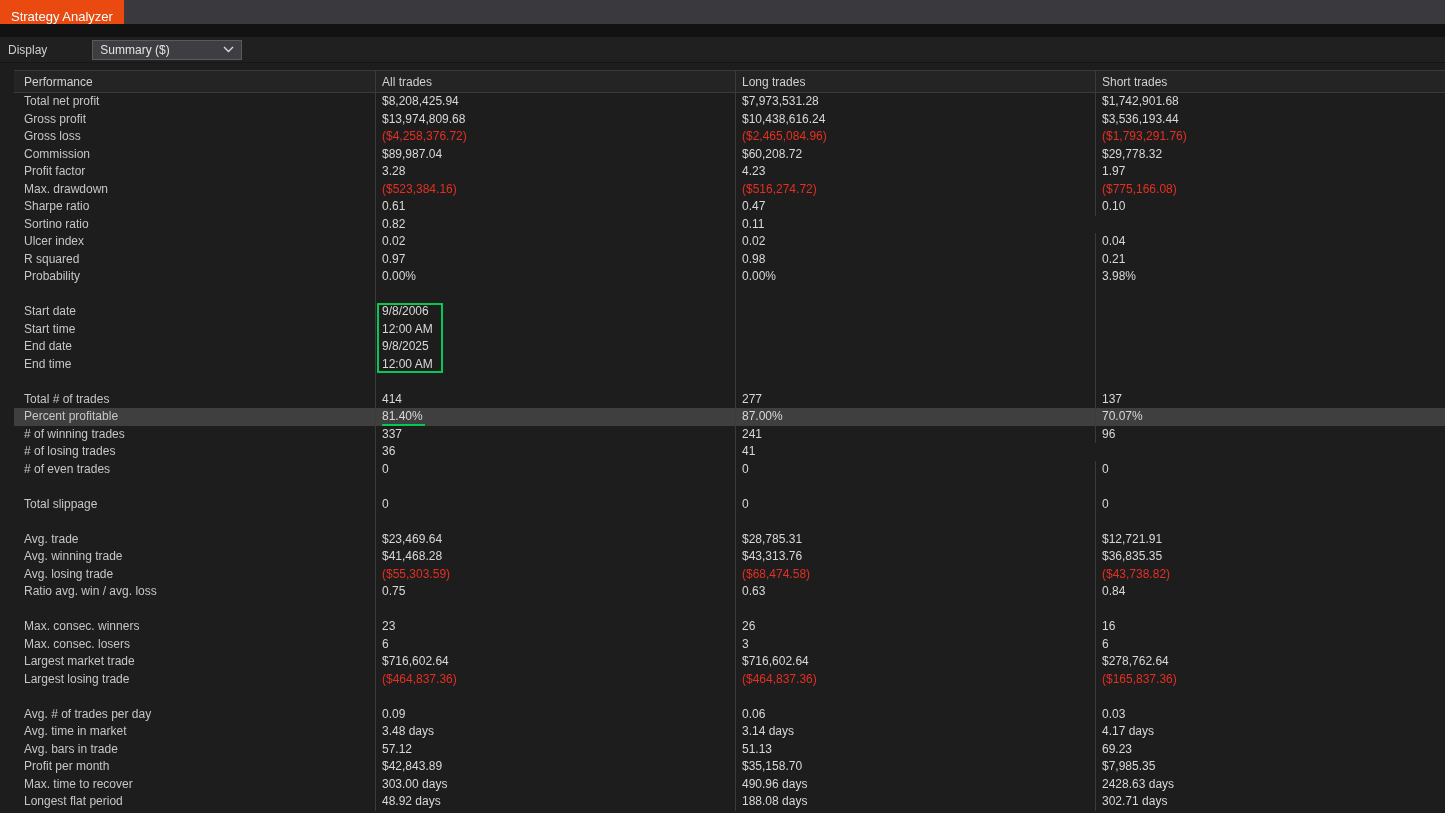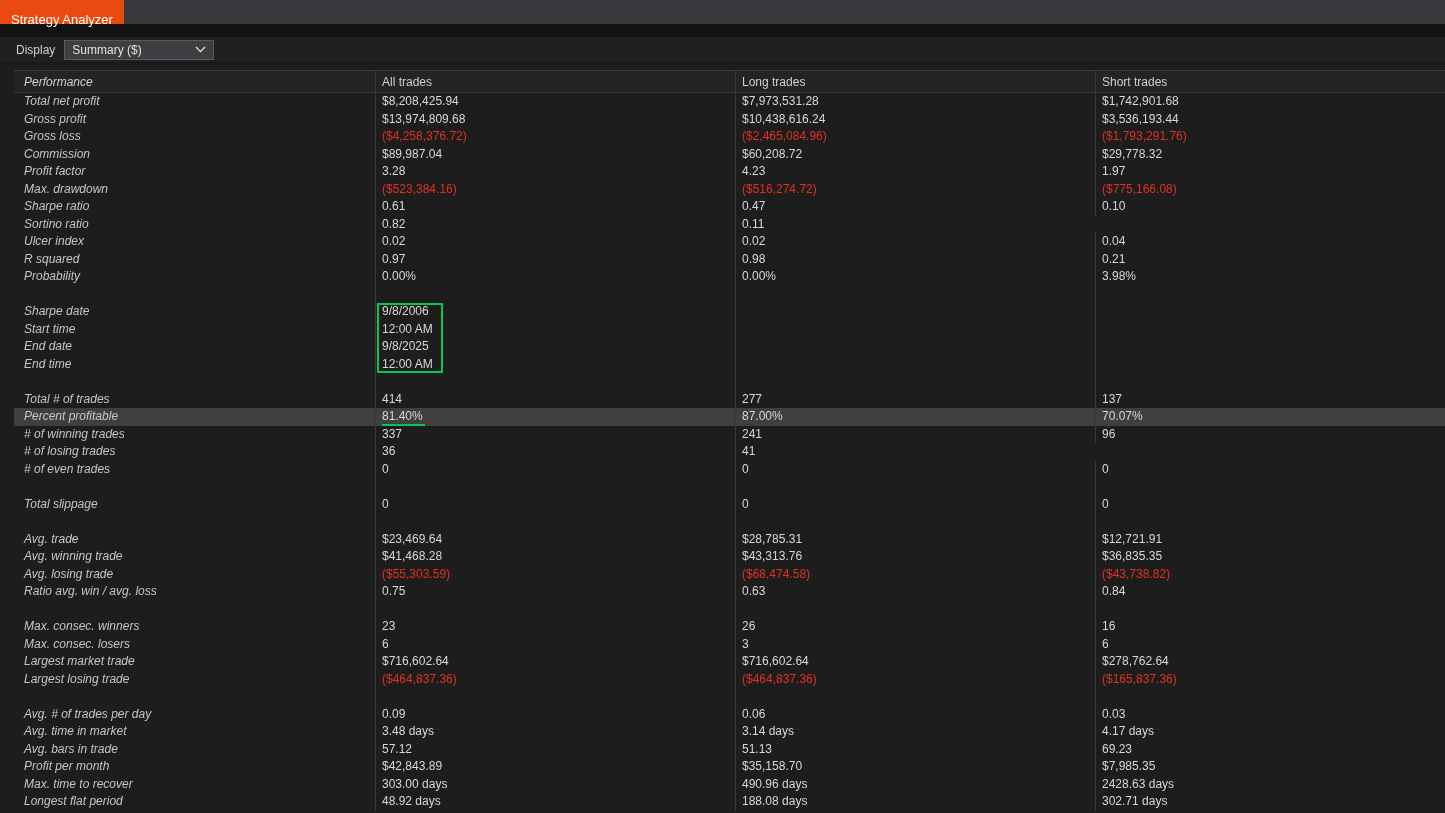--- a/index.html
+++ b/index.html
@@ -11,52 +11,52 @@
   html,body{width:1445px;height:813px;overflow:hidden;}
   body{
     background:#1d1d1d;
     font-family:"Liberation Sans",sans-serif;
     color:#cfcfcf;
   }
   
   .tabbar{height:24px;background:#3a3a3e;display:flex;align-items:stretch;}
   .tab{
     background:var(--accent-orange);color:#ffffff;font-size:13px;
-    display:flex;align-items:flex-start;padding:12px 11px;white-space:nowrap;
+    display:flex;align-items:flex-end;padding:0 11px;white-space:nowrap;
   }
   .chrome-gap{height:13px;background:#121212;}
   
   .toolbar{
     height:26px;background:#202020;display:flex;align-items:center;
-    padding-left:16px;gap:9px;font-size:12px;border-bottom:1px solid #161616;
+    padding-left:8px;gap:9px;font-size:12px;border-bottom:1px solid #161616;
   }
   .toolbar-label{color:#cfcfcf;}
   .dropdown{
     width:150px;height:20px;background:#3e3e42;border:1px solid #5a5a5a;
     display:flex;align-items:center;justify-content:space-between;
-    padding:0 7px;font-size:12px;color:#e2e2e2;cursor:default;
+    padding:0 7px;font-size:12px;color:#e2e2e2;cursor:default;margin-left:36px;
   }
   .chev{display:flex;align-items:center;}
   
   .content{padding:7px 0 0 14px;position:relative;}
   .grid{width:1431px;}
   .thead{
     display:grid;grid-template-columns:361px 360px 360px 1fr;
     height:23px;line-height:22px;
     border-top:1px solid #3a3a3a;border-bottom:1px solid #3a3a3a;
     background:#242424;font-size:12px;color:#d0d0d0;
   }
   .tbody{position:relative;}
   .row{
     display:grid;grid-template-columns:361px 360px 360px 1fr;
     height:17.5px;line-height:17.5px;font-size:12px;
   }
   .row.highlight{background:#3f3f3f;}
   .cell{overflow:hidden;white-space:nowrap;padding-left:6px;color:#d8d8d8;}
-  .cell.c0{padding-left:10px;color:#c6c6c6;font-style:italic;}
+  .cell.c0{padding-left:10px;color:#c6c6c6;}
   .cell.c1,.cell.c2,.cell.c3{border-left:1px solid #3a3a3a;}
   .thead .cell{color:#d0d0d0;}
   .neg{color:var(--negative-red);}
   .underline{
     display:inline-block;line-height:15px;
     border-bottom:2px solid var(--annotation-green);
     padding-right:2px;
   }
   
   .date-box{
@@ -162,21 +162,21 @@
           <div class="cell c2"><span>0.00%</span></div>
           <div class="cell c3"><span>3.98%</span></div>
         </div>
         <div class="row">
           <div class="cell c0"></div>
           <div class="cell c1"></div>
           <div class="cell c2"></div>
           <div class="cell c3"></div>
         </div>
         <div class="row">
-          <div class="cell c0"><span>Sharpe date</span></div>
+          <div class="cell c0"><span>Start date</span></div>
           <div class="cell c1"><span>9/8/2006</span></div>
           <div class="cell c2"></div>
           <div class="cell c3"></div>
         </div>
         <div class="row">
           <div class="cell c0"><span>Start time</span></div>
           <div class="cell c1"><span>12:00 AM</span></div>
           <div class="cell c2"></div>
           <div class="cell c3"></div>
         </div>

